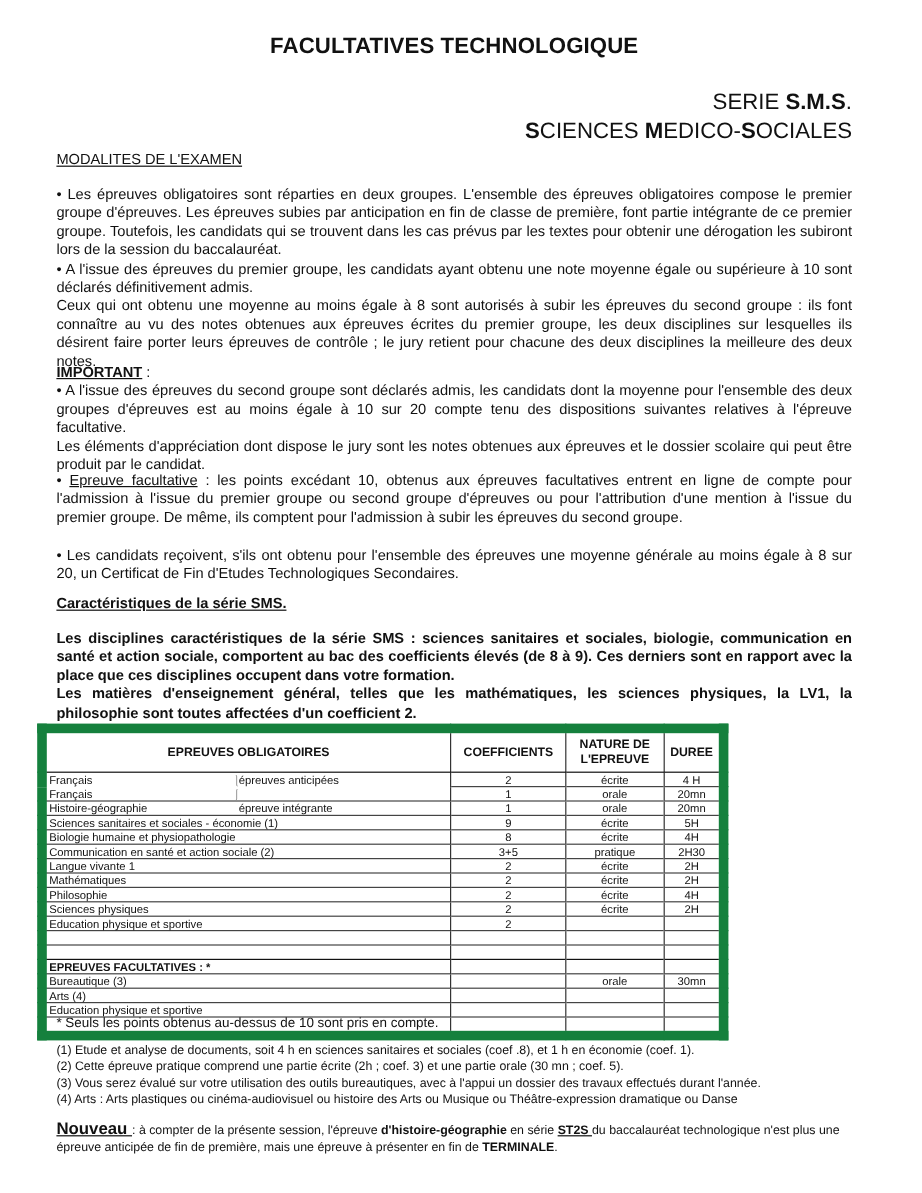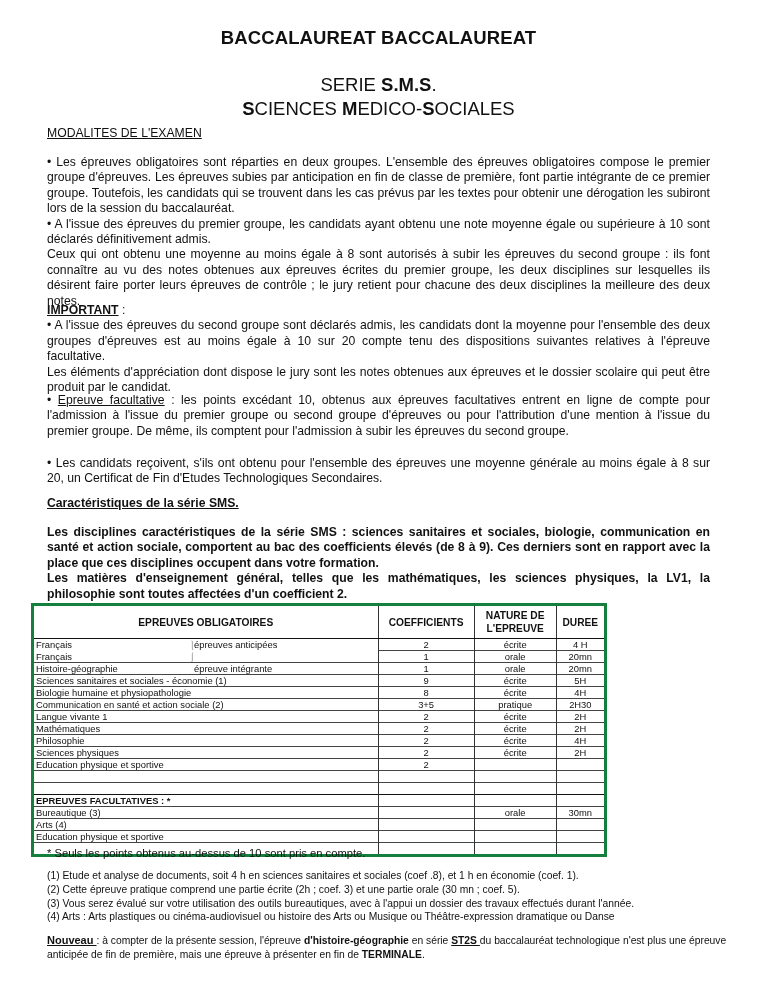--- a/index.html
+++ b/index.html
@@ -6,38 +6,38 @@
   body {
     width: 768px; height: 994px; position: relative; overflow: hidden;
     font-family: "Liberation Sans", sans-serif; color: #111;
   }
   .page { position: absolute; left: 47px; top: 0; width: 663px; }
   h1.title {
     position: absolute; left: 0; top: 27px; width: 663px; margin: 0;
     text-align: center; font-size: 18.5px; font-weight: bold; letter-spacing: 0.1px;
   }
   .serie {
-    position: absolute; left: 0; top: 73px; width: 663px; text-align: center;
+    position: absolute; left: 0; top: 73px; width: 663px; text-align: right;
     font-size: 18.5px; line-height: 24px; font-weight: normal;
   }
   .serie b { font-weight: bold; }
   .section-head {
     position: absolute; left: 0; font-size: 12.2px; text-decoration: underline;
   }
   .para {
     position: absolute; left: 0; width: 663px; font-size: 12.2px; line-height: 15.4px;
     text-align: justify; margin: 0;
   }
   .para p { margin: 0; }
   .u { text-decoration: underline; }
   .b { font-weight: bold; }
 
   table.exams {
     position: absolute; left: 31px; top: 603px; width: 576px;
-    border-collapse: collapse; border: 3px solid #15803d;
+    border-collapse: collapse; border: 8px solid #15803d;
     font-size: 9.4px; line-height: 11px;
   }
   table.exams td, table.exams th {
     border-left: 1px solid #333; border-right: 1px solid #333;
     border-top: 1px solid #444; padding: 0 2px; height: 11px;
   }
   table.exams th {
     font-weight: bold; font-size: 10.2px; text-align: center; height: 32px;
     border-bottom: 1.5px solid #111; line-height: 13px;
   }
@@ -47,27 +47,27 @@
   .bracket { color: #888; position: absolute; left: 156px; top: 0; }
   col.c1 { width: 437px; } col.c2 { width: 102px; } col.c3 { width: 89px; } col.c4 { width: 52px; }
   .footnotes {
     position: absolute; left: 47px; top: 869px; width: 700px; font-size: 10.3px; line-height: 13.8px;
   }
   .footnotes p { margin: 0; }
   .asterisk { position: absolute; left: 47px; top: 847px; font-size: 11.2px; }
   .nouveau {
     position: absolute; left: 47px; top: 933px; width: 680px; font-size: 10.3px; line-height: 14px;
   }
-  .nouveau .lead { font-size: 11px; font-weight: bold; text-decoration: underline; }
+  .nouveau .lead { font-size: 14px; font-weight: bold; text-decoration: underline; }
 </style>
 </head>
 <body>
 
 <div class="page">
-  <h1 class="title">BACCALAUREAT BACCALAUREAT</h1>
+  <h1 class="title">FACULTATIVES TECHNOLOGIQUE</h1>
 
   <div class="serie">
     <div>
       <span>SERIE </span><b>S.M.S</b><span>.</span>
     </div>
     <div>
       <b>S</b><span>CIENCES </span><b>M</b><span>EDICO-</span><b>S</b><span>OCIALES</span>
     </div>
   </div>
 

